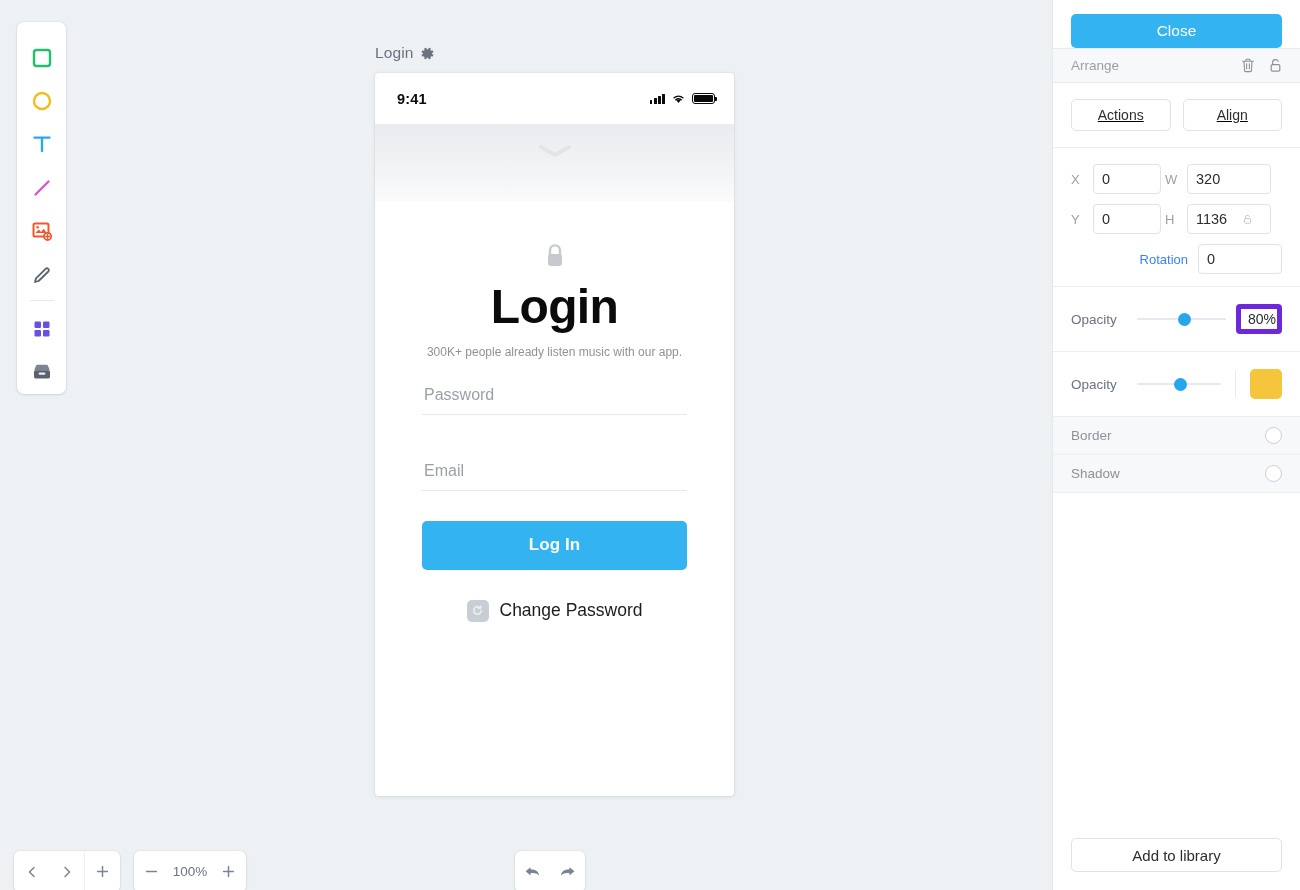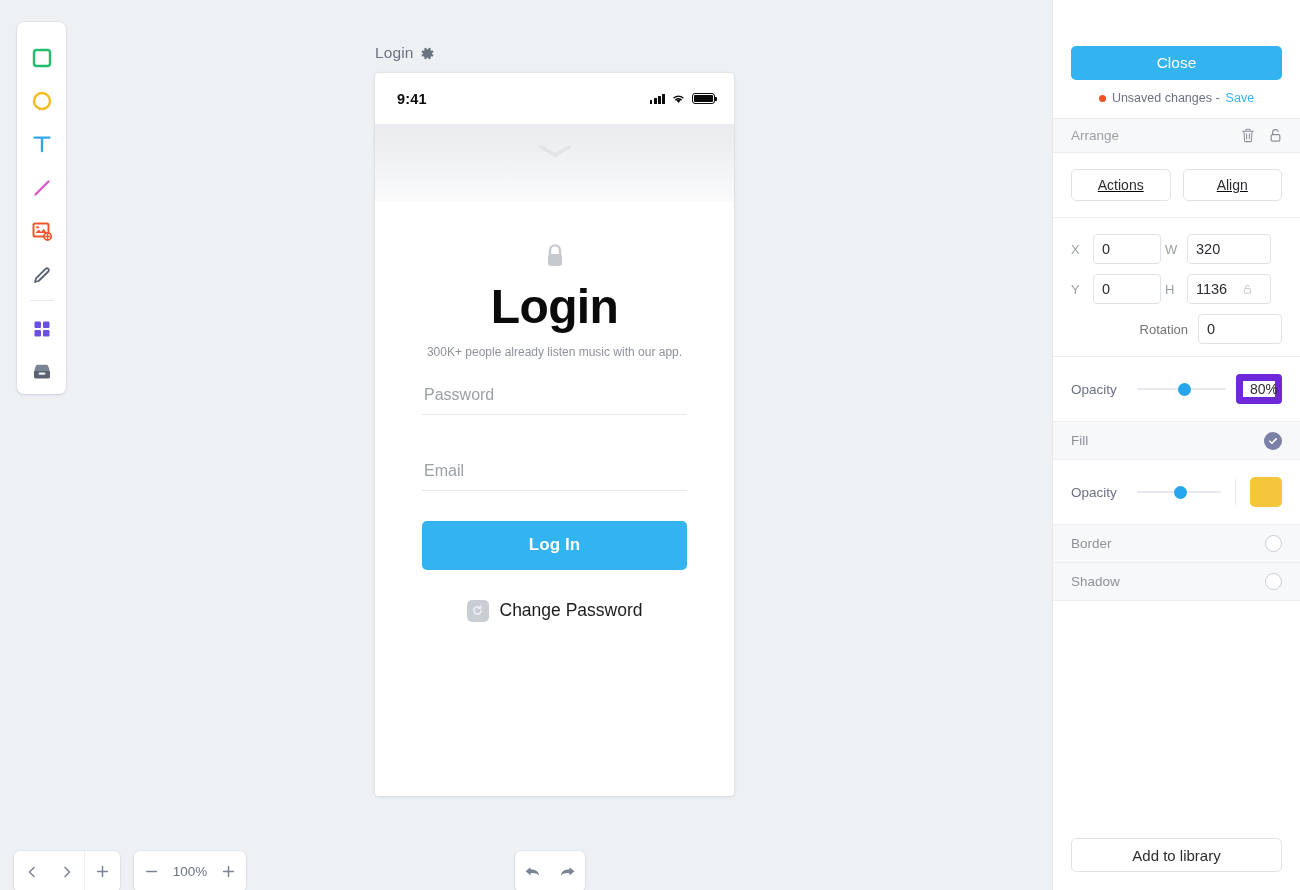--- a/index.html
+++ b/index.html
@@ -153,32 +153,32 @@
   .lbl { font-size: 13px; color: #9aa0a6; width: 22px; }
   .lbl.r { width: 26px; text-align: left; padding-left: 4px; }
   .num {
     width: 68px; height: 30px; border: 1px solid #dfe3e8; border-radius: 4px;
     background: #fff; font-size: 14.5px; color: #2b2d31;
     display: flex; align-items: center; padding: 0 8px;
   }
   .num.wide { width: 84px; }
   .lockmini { position: absolute; left: 190px; top: 63px; }
   .rot-row { display: flex; align-items: center; justify-content: flex-end; gap: 10px; margin-top: 2px; }
-  .rot-lbl { font-size: 13px; color: #737373; }
+  .rot-lbl { font-size: 13px; color: #3b82f6; }
 
   .slider-row {
     display: flex; align-items: center; padding: 17px 18px; border-bottom: 1px solid #eceef1;
     gap: 10px;
   }
   .sl-lbl { font-size: 13.5px; color: #6b7280; width: 56px; }
   .track { position: relative; flex: 1; height: 16px; display: flex; align-items: center; cursor: pointer; }
   .track::before { content:""; position:absolute; left:0; right:0; height:2px; background:#e6e9ed; border-radius:2px; }
   .knob { position: absolute; width: 13px; height: 13px; border-radius: 50%; background: #26a6ec; }
   .val-box {
-    width: 46px; height: 30px; border: 7px solid #6d28d9; border-radius: 4px; background: #fff;
+    width: 46px; height: 30px; border: 5px solid #6d28d9; border-radius: 4px; background: #fff;
     font-size: 14px; color: #2b2d31; display: flex; align-items: center; padding: 0 7px;
   }
 
   .toggle-row {
     display: flex; align-items: center; height: 38px; padding: 0 18px;
     border-bottom: 1px solid #eceef1; background: #f6f8fa;
   }
   .toggle-row .t-lbl { flex: 1; font-size: 13.5px; color: #8d9299; }
   .circ-on {
     width: 18px; height: 18px; border-radius: 50%; background: #7b80a6;
@@ -369,26 +369,21 @@
     </div>
     <div class="cell">
       <svg width="19" height="15" viewBox="0 0 19 15">
         <path d="M11.5 3.2l4.9 4.1-4.9 4.1V9.2c-4.6-.5-7.2.6-8.6 2.6.3-4.2 3.2-6.4 8.6-6.6z" fill="#7b8494"></path>
       </svg>
     </div>
   </div>
 
   <div class="panel">
     <div class="panel-top">
-      <div class="close-btn" style="background: rgb(52, 179, 241); margin-top: 32px;">Close</div>
-      <div class="unsaved">
-        <span class="dot" style="background: rgb(239, 81, 38);"></span>
-        <span>Unsaved changes -</span>
-        <span class="save-link">Save</span>
-      </div>
+      <div class="close-btn" style="background: rgb(52, 179, 241);">Close</div>
     </div>
 
     <div class="sec-head">
       <span>Arrange</span>
       <span class="sp"></span>
       <span class="hico">
         <svg width="14" height="15" viewBox="0 0 14 15">
           <path d="M1.6 3.3h10.8M5 3.3V2a.8.8 0 0 1 .8-.8h2.4A.8.8 0 0 1 9 2v1.3M3 3.3l.6 9.4a.9.9 0 0 0 .9.9h5a.9.9 0 0 0 .9-.9l.6-9.4" fill="none" stroke="#8d9299" stroke-width="1.1" stroke-linecap="round" stroke-linejoin="round"></path>
           <path d="M5.6 5.8v5M8.4 5.8v5" stroke="#8d9299" stroke-width="1.1" stroke-linecap="round"></path>
         </svg>
@@ -433,28 +428,20 @@
 
     <div class="slider-row">
       <span class="sl-lbl">Opacity</span>
       <span class="track">
         <span class="knob" style="left:46%"></span>
       </span>
       <span class="val-box">80%</span>
     </div>
 
 
-    <div class="toggle-row">
-      <span class="t-lbl">Fill</span>
-      <span class="circ-on">
-        <svg width="10" height="10" viewBox="0 0 10 10">
-            <path d="M1.8 5.2l2.1 2.1 4.3-4.4" fill="none" stroke="#fff" stroke-width="1.6" stroke-linecap="round" stroke-linejoin="round"></path>
-          </svg>
-      </span>
-    </div>
 
     <div class="fill-row">
       <span class="sl-lbl">Opacity</span>
       <span class="track">
         <span class="knob" style="left:44%"></span>
       </span>
       <span class="vdiv"></span>
       <span class="swatch" style="background:#f5c53b"></span>
     </div>
 

